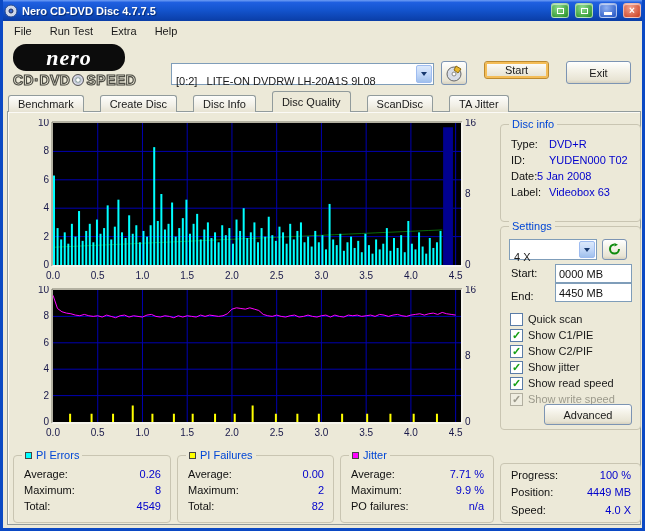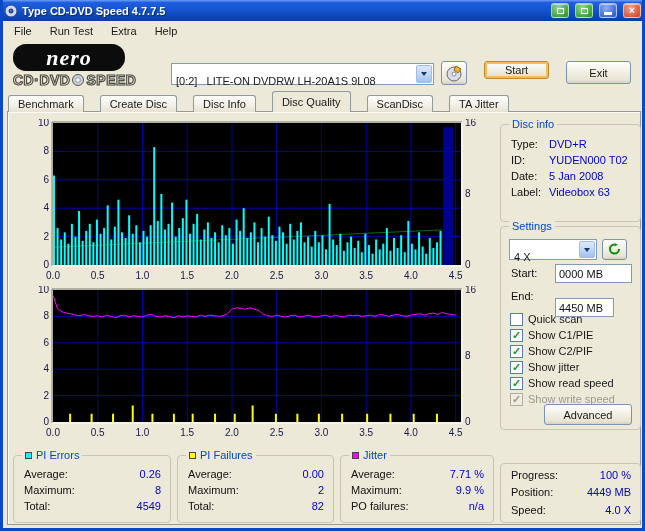--- a/index.html
+++ b/index.html
@@ -69,21 +69,21 @@
 </head>
 <body>
 
 <div class="window">
 
   <div class="titlebar">
     <svg width="14" height="14">
       <circle cx="7" cy="7" r="6" fill="#cfd8ea" stroke="#2a4a8a"></circle>
       <circle cx="7" cy="7" r="2" fill="#3a6ad0" stroke="#1a2a5a"></circle>
     </svg>
-    <span class="title-text">Type CD-DVD Speed 4.7.7.5</span>
+    <span class="title-text">Nero CD-DVD Disc 4.7.7.5</span>
     <span class="tbtn green">
         <span class="glyph-square"></span>
       </span>
     <span class="tbtn green">
         <span class="glyph-square"></span>
       </span>
     <span class="tbtn blue">
         <span class="glyph-bar"></span>
       </span>
     <span class="tbtn red">
@@ -345,21 +345,21 @@
       <text x="422.63157894736844" y="150" text-anchor="middle" font-size="10" fill="#18184a" font-family="Liberation Sans, sans-serif">4.5</text>
     </svg>
 
   <div class="group" style="left:497px;top:124px;width:141px;height:98px;">
     <div class="gtitle">Disc info</div>
     <span class="glabel" style="left:10px;top:13px;">Type:</span>
     <span class="gvalue" style="left:48px;top:13px;">DVD+R</span>
     <span class="glabel" style="left:10px;top:29px;">ID:</span>
     <span class="gvalue" style="left:48px;top:29px;">YUDEN000 T02</span>
     <span class="glabel" style="left:10px;top:45px;">Date:</span>
-    <span class="gvalue" style="left:48px;top:45px;">5 Jan 2008</span>
+    <span class="gvalue" style="left:36px;top:45px;">5 Jan 2008</span>
     <span class="glabel" style="left:10px;top:61px;">Label:</span>
     <span class="gvalue" style="left:48px;top:61px;">Videobox 63</span>
   </div>
 
   <div class="group" style="left:497px;top:226px;width:141px;height:204px;">
     <div class="gtitle">Settings</div>
     <div class="combo" style="left:8px;top:12px;width:88px;height:21px;">
       <span class="combo-text">4 X</span>
       <span class="combo-arrow">
           <span class="arr-down"></span>
@@ -367,21 +367,21 @@
     </div>
     <div class="xpbtn" style="left:101px;top:12px;width:25px;height:21px;">
       <svg width="13" height="13">
         <path d="M11 6 A4.5 4.5 0 1 1 6.5 1.5" fill="none" stroke="#0c8a0c" stroke-width="2"></path>
         <path d="M6.5 0 L10 1.8 L6.5 3.6 Z" fill="#0c8a0c"></path>
       </svg>
     </div>
     <span class="glabel" style="left:10px;top:40px;">Start:</span>
     <input class="xpinput" style="left: 54px; top: 37px; width: 77px; height: 19px;" value="0000 MB">
     <span class="glabel" style="left:10px;top:63px;">End:</span>
-    <input class="xpinput" style="left: 54px; top: 71px; width: 59px; height: 19px;" value="4450 MB">
+    <input class="xpinput" style="left: 54px; top: 56px; width: 77px; height: 19px;" value="4450 MB">
     <div style="position:absolute;left:9px;top:84px;right:3px;">
         <div class="cbrow">
           <span class="cbbox"></span>
           <span class="cblabel">Quick scan</span>
         </div>
         <div class="cbrow">
           <span class="cbbox">✓</span>
           <span class="cblabel">Show C1/PIE</span>
         </div>
         <div class="cbrow">

